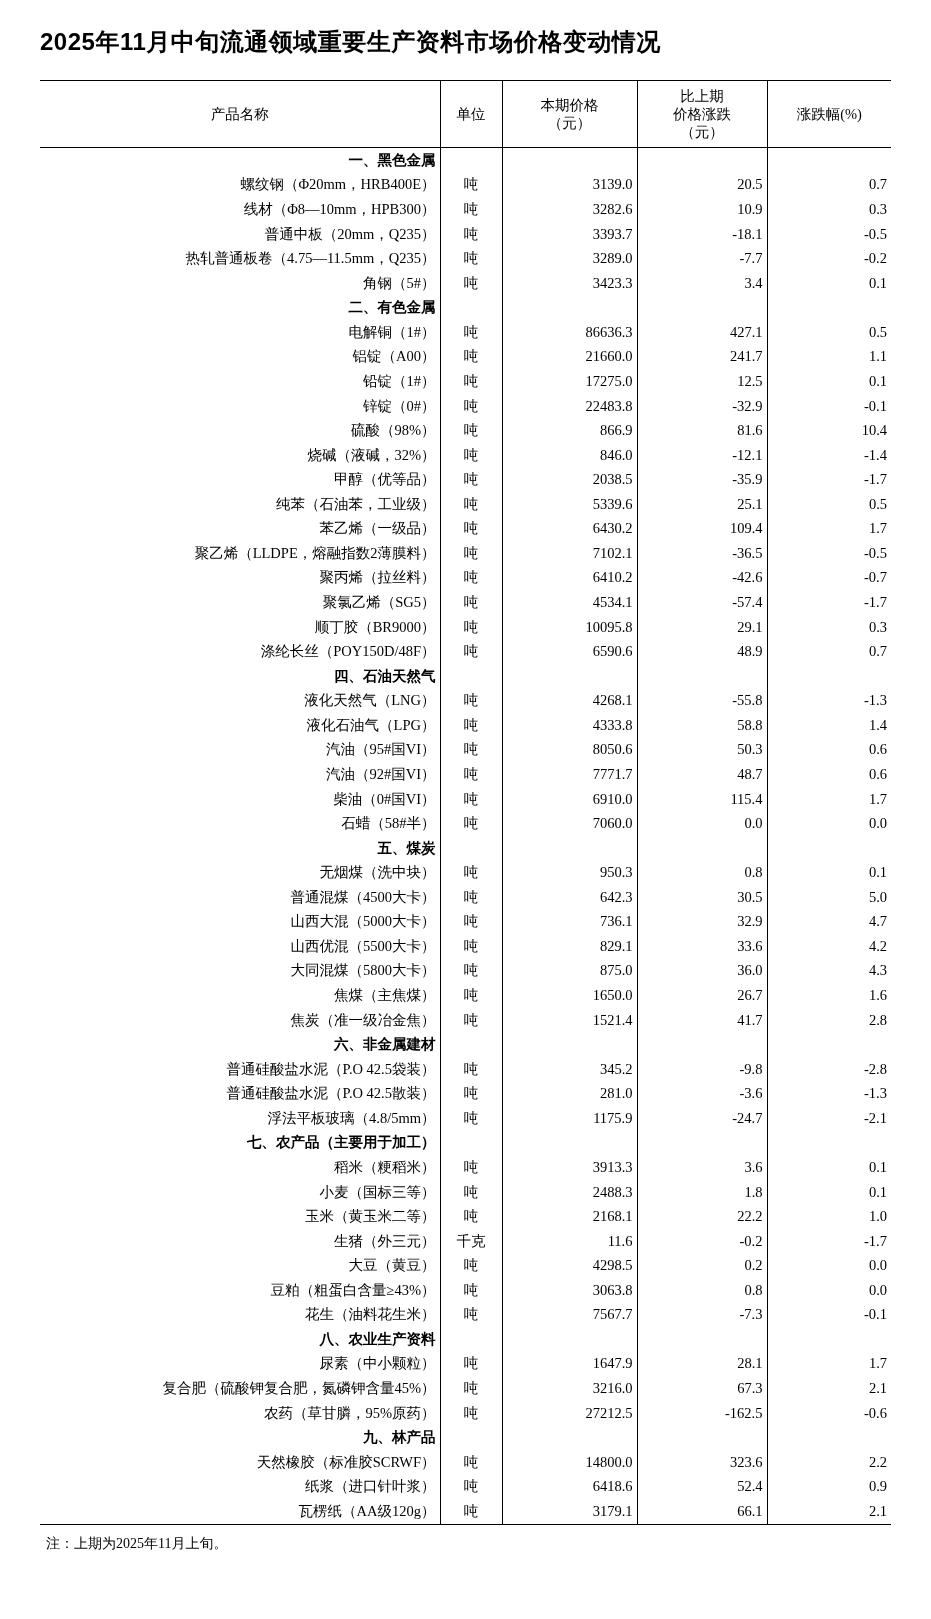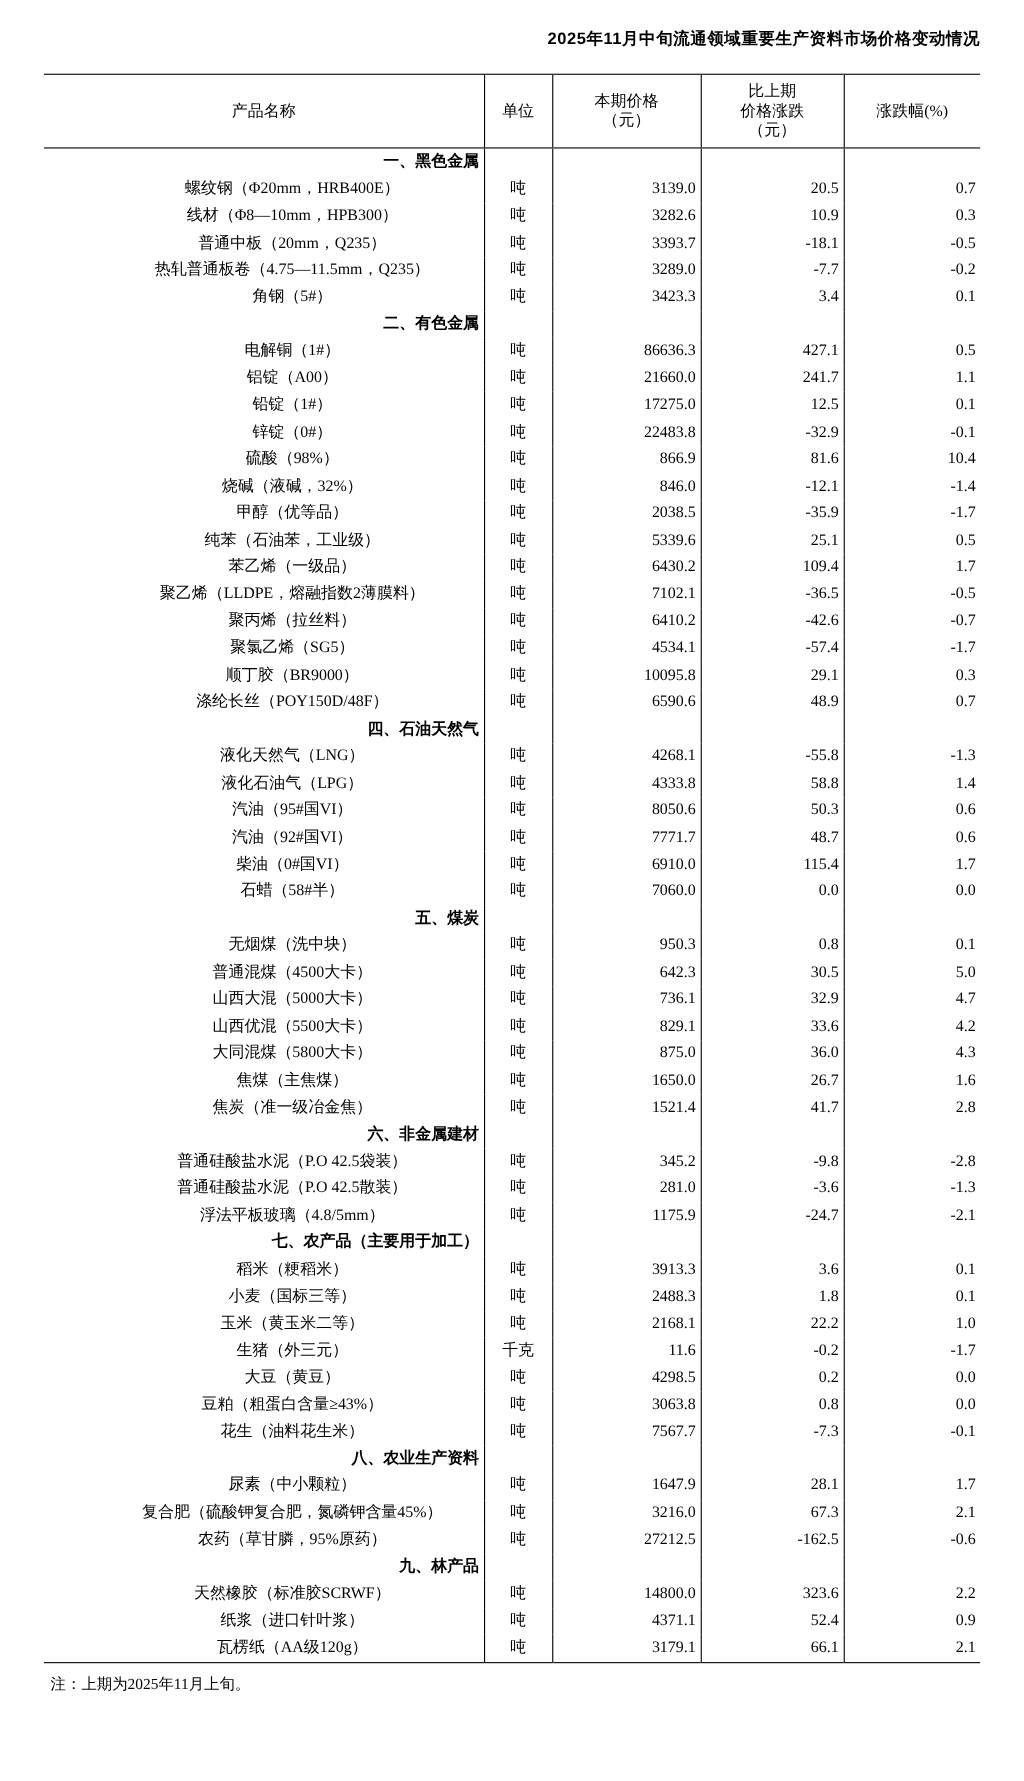--- a/index.html
+++ b/index.html
@@ -12,22 +12,22 @@
     min-height: 1619px;
     font-family: "Liberation Serif", "DejaVu Serif", serif;
     color: #000;
   }
   .page {
     width: 931px;
     box-sizing: border-box;
     padding: 18px 40px 10px 40px;
   }
   .doc-title {
-    text-align: right;
-    font-size: 15px;
+    text-align: left;
+    font-size: 24px;
     font-weight: bold;
     letter-spacing: 0.5px;
     margin: 8px 0 22px 0;
     font-family: "Liberation Sans", "DejaVu Sans", sans-serif;
   }
   table.price-table {
     width: 851px;
     border-collapse: collapse;
     font-size: 14.5px;
     table-layout: fixed;
@@ -49,21 +49,21 @@
   col.c-price { width: 135px; }
   col.c-delta { width: 130px; }
   col.c-pct   { width: 124px; }
 
   table.price-table tbody td {
     padding: 2.5px 4px;
     line-height: 1.35;
     vertical-align: middle;
   }
   td.name {
-    text-align: center;
+    text-align: right;
     white-space: nowrap;
     overflow: hidden;
   }
   td.cat {
     text-align: right;
     font-weight: bold;
     padding-left: 8px;
   }
   td.unit { text-align: center; border-left: 1px solid #000; }
   td.num  { text-align: right; padding-right: 26px; border-left: 1px solid #000;}
@@ -488,21 +488,21 @@
         <tr class="item">
           <td class="name">天然橡胶（标准胶SCRWF）</td>
           <td class="unit">吨</td>
           <td class="num">14800.0</td>
           <td class="num">323.6</td>
           <td class="num">2.2</td>
         </tr>
         <tr class="item">
           <td class="name">纸浆（进口针叶浆）</td>
           <td class="unit">吨</td>
-          <td class="num">4371.1</td>
+          <td class="num">6418.6</td>
           <td class="num">52.4</td>
           <td class="num">0.9</td>
         </tr>
         <tr class="item">
           <td class="name">瓦楞纸（AA级120g）</td>
           <td class="unit">吨</td>
           <td class="num">3179.1</td>
           <td class="num">66.1</td>
           <td class="num">2.1</td>
         </tr>

